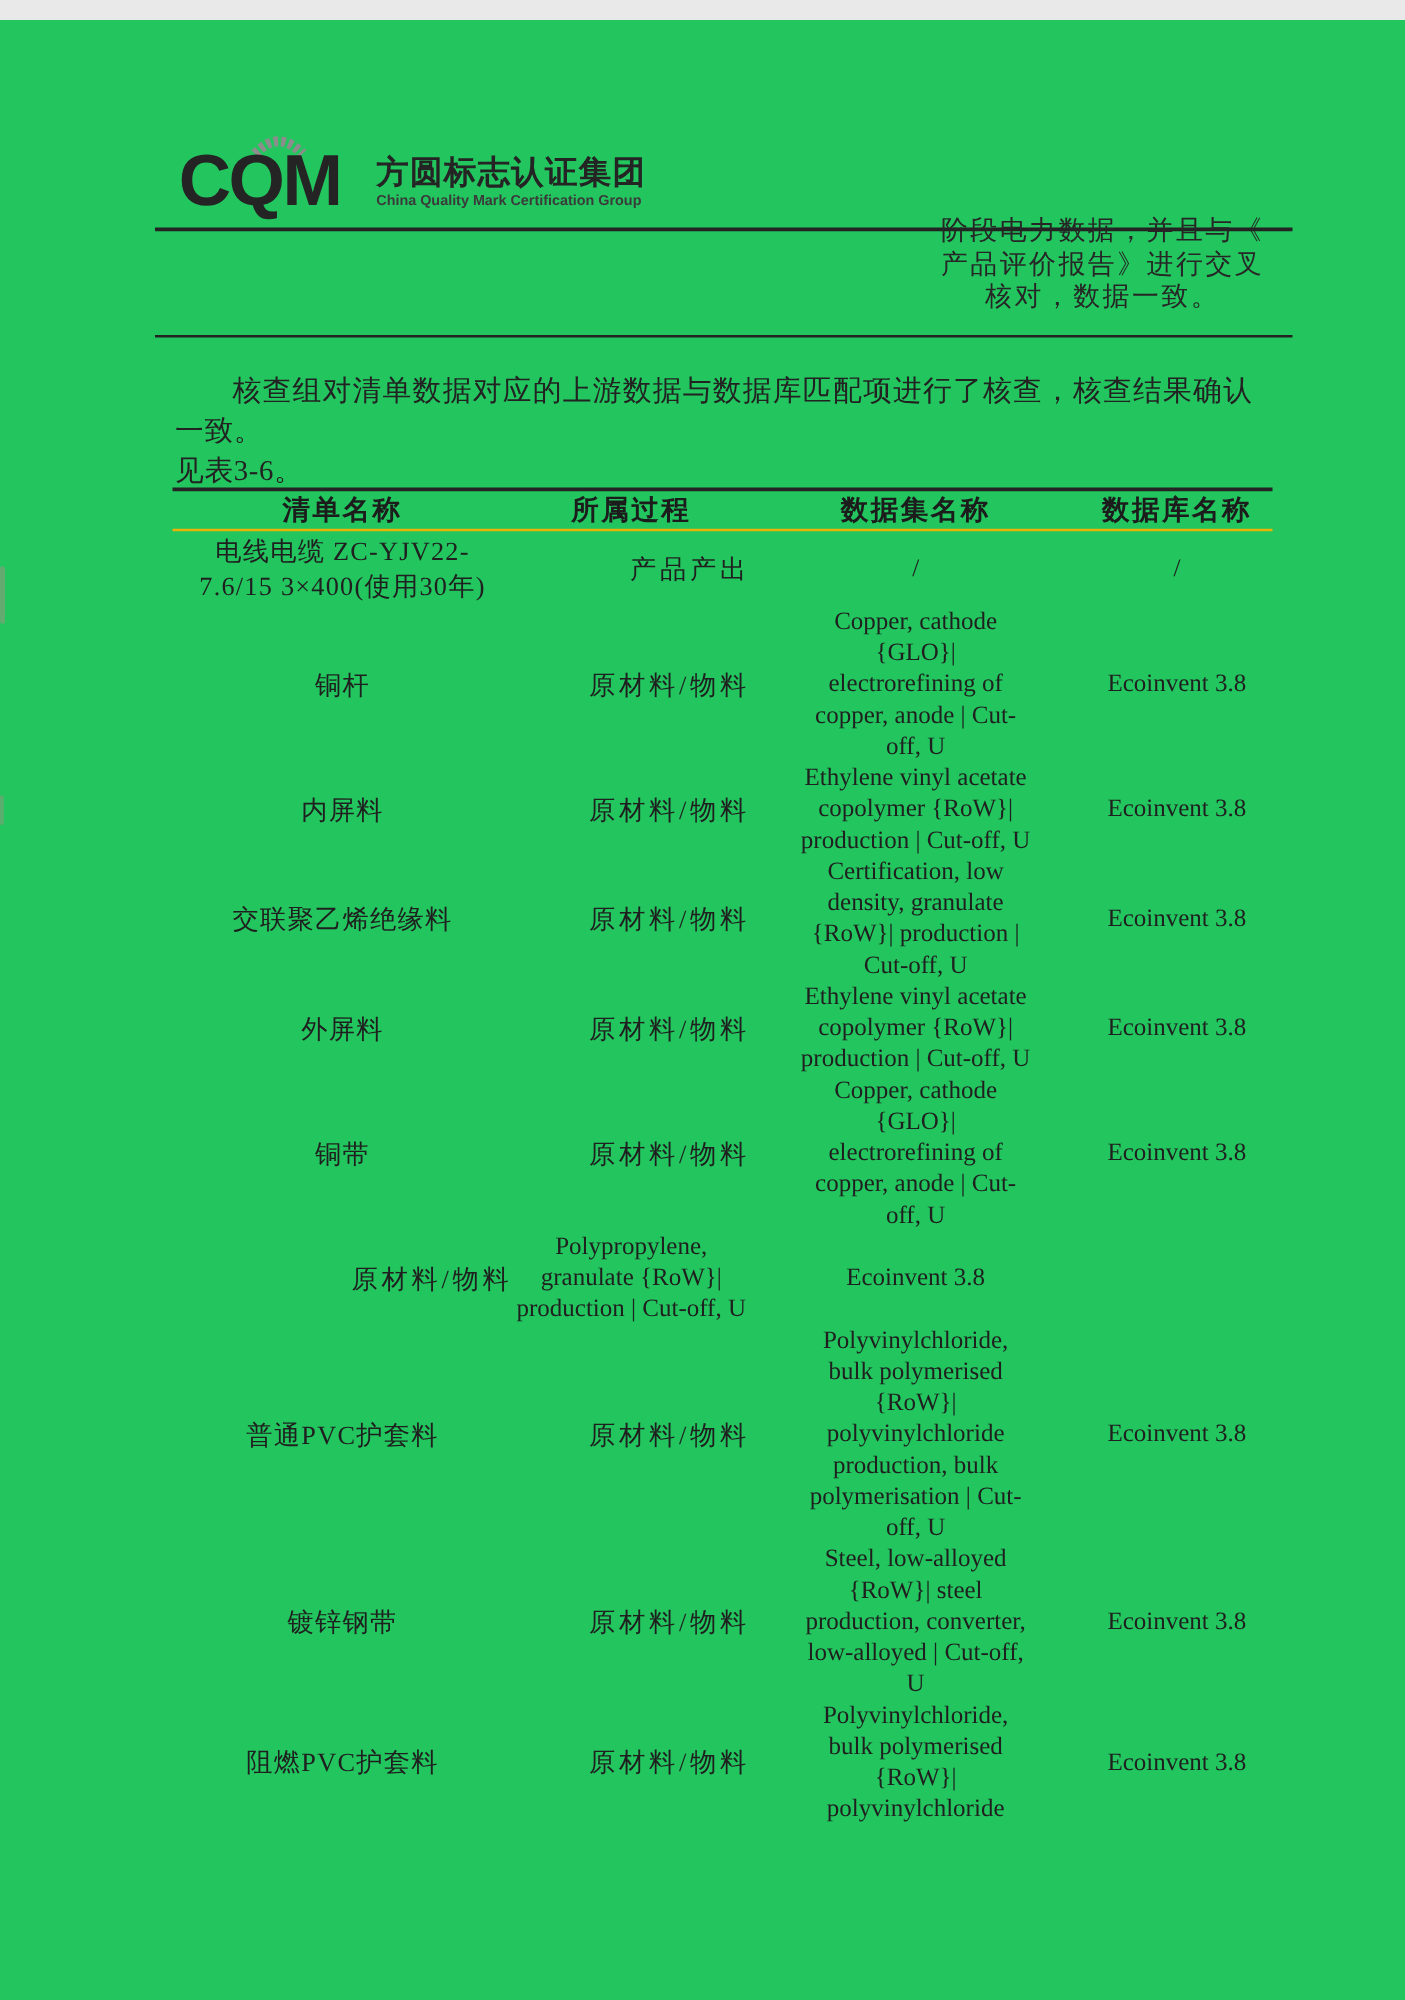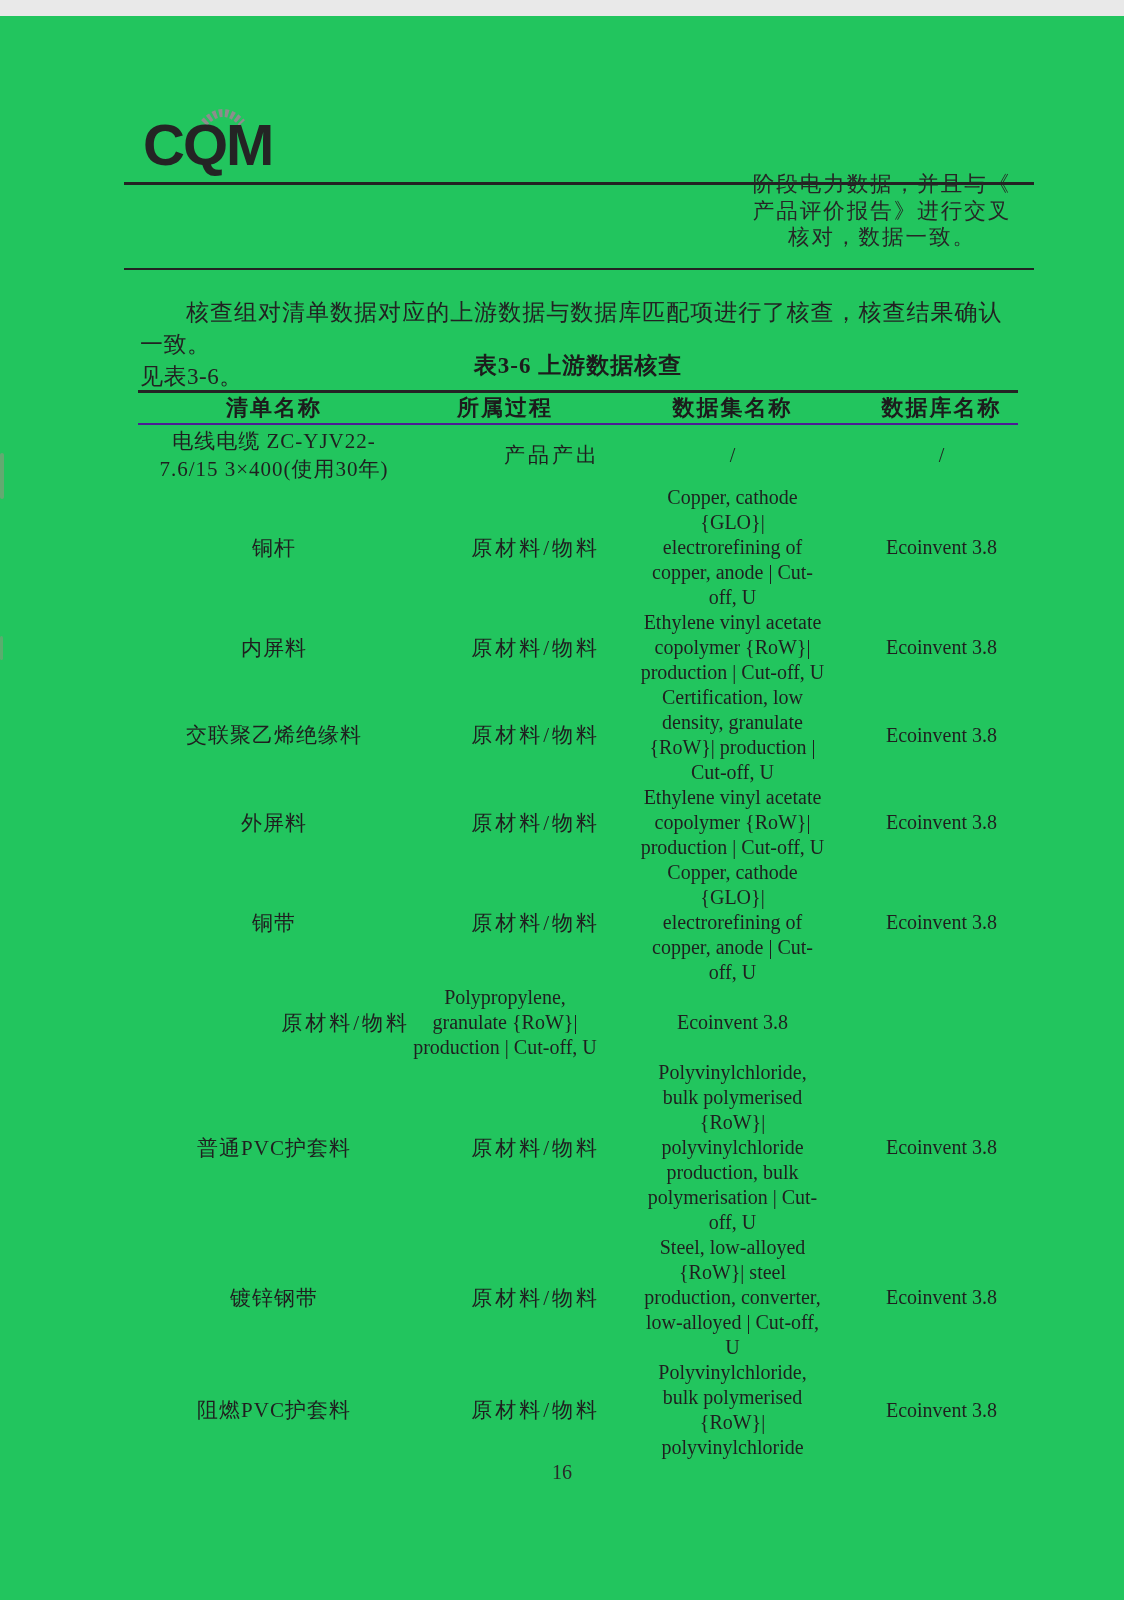--- a/index.html
+++ b/index.html
@@ -64,21 +64,21 @@
   }
   .tbl {
     position: absolute; left: 138px; top: 374px; width: 880px;
     border-top: 3px solid #242424;
   }
   .tbl-row {
     display: grid;
     grid-template-columns: 272px 190px 265px 153px;
     align-items: center;
   }
-  .tbl-header { border-bottom: 2px solid #4c1d95; }
+  .tbl-header { border-bottom: 2px solid #eab308; }
   .tbl-header .cell {
     font-weight: 700; font-size: 22px; line-height: 30px;
     letter-spacing: 2px; color: #1c1c1c;
   }
   .cell { text-align: center; }
   .cell-name {
     font-size: 21px; line-height: 28px; letter-spacing: 1px;
     white-space: pre-line; padding: 2px 6px;
   }
   .cell-process { font-size: 21px; line-height: 28px; letter-spacing: 3px; text-align: right; }
@@ -103,38 +103,41 @@
 
 <div class="page">
 
   <div class="logo-row">
     <div class="logo-mark">
       <svg class="crown" width="46" height="18" viewBox="0 0 46 18">
         <path d="M4 15 Q23 -5 42 15" fill="none" stroke="#8d8d8d" stroke-width="8" stroke-dasharray="3.5 2.5"></path>
       </svg>
       <span class="logo-text">CQM</span>
     </div>
+    <div class="org-names">
+      <div class="org-zh">方圆标志认证集团</div>
+      <div class="org-en">China Quality Mark Certification Group</div>
+    </div>
   </div>
 
   <div class="rule rule-top"></div>
 
   <div class="prev-frag">
     <div>阶段电力数据，并且与《</div>
     <div>产品评价报告》进行交叉</div>
     <div>核对，数据一致。</div>
   </div>
 
   <div class="rule rule-frag-bottom"></div>
 
   <div class="body-par">
     <div class="par-line1">核查组对清单数据对应的上游数据与数据库匹配项进行了核查，核查结果确认一致。</div>
     <div class="par-line2">见表3-6。</div>
   </div>
 
-  <div class="tbl-caption">表3-6  上游数据核查</div>
 
   <div class="tbl">
     <div class="tbl-row tbl-header">
       <div class="cell">清单名称</div>
       <div class="cell">所属过程</div>
       <div class="cell">数据集名称</div>
       <div class="cell">数据库名称</div>
     </div>
 
     <div class="tbl-row">
@@ -231,18 +234,17 @@
       <div class="cell cell-name">阻燃PVC护套料</div>
       <div class="cell cell-process">原材料/物料</div>
       <div class="cell cell-dataset">Polyvinylchloride,
 bulk polymerised
 {RoW}|
 polyvinylchloride</div>
       <div class="cell cell-database">Ecoinvent 3.8</div>
     </div>
   </div>
 
-  <div class="page-num">16</div>
 
   <div class="scan-mark scan-mark-1"></div>
   <div class="scan-mark scan-mark-2"></div>
 
 </div>
 
 </body></html>

